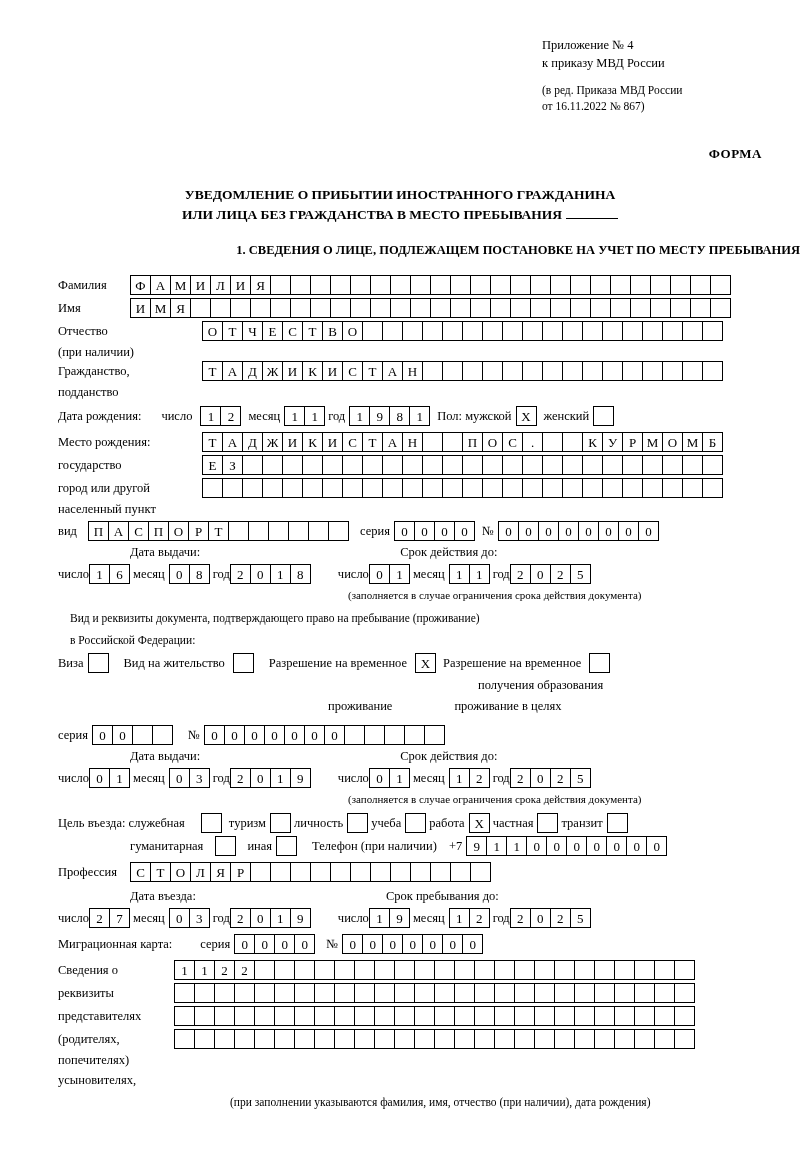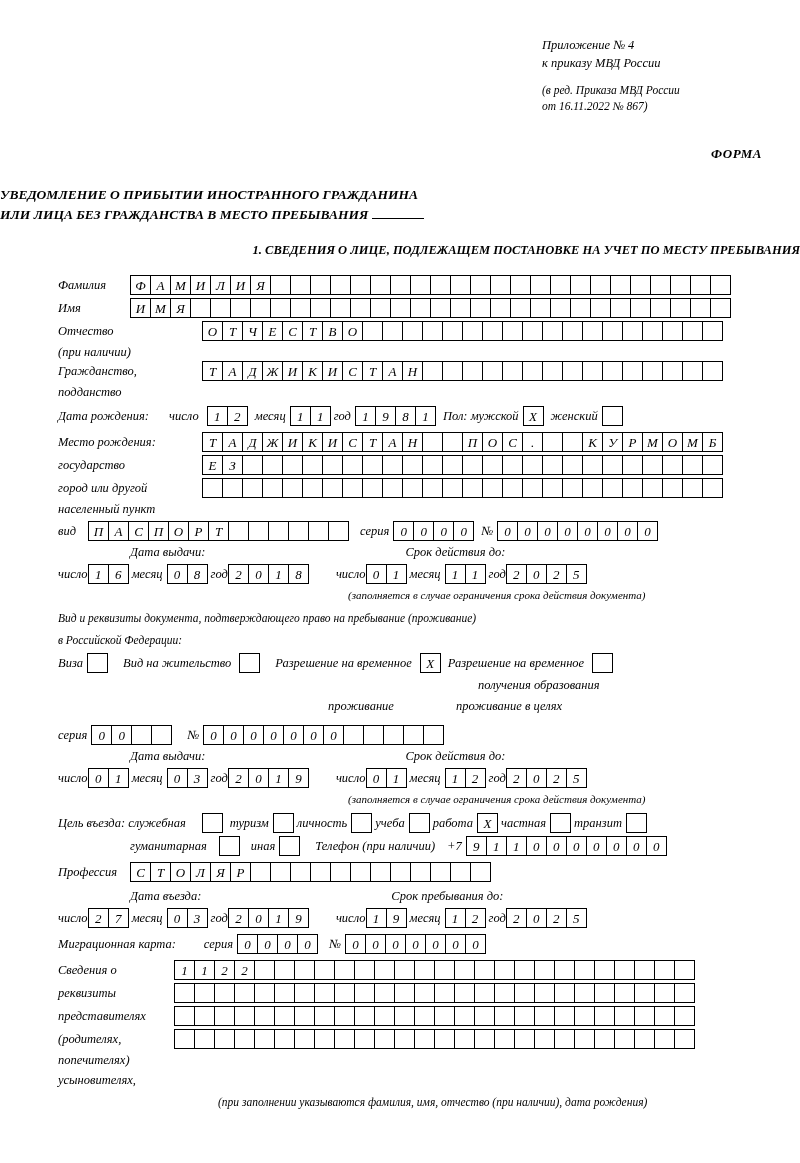--- a/index.html
+++ b/index.html
@@ -1,32 +1,32 @@
 <!DOCTYPE html>
 <html><head>
 <meta charset="utf-8">
 <style>
   html,body{margin:0;padding:0;background:#fff;}
   body{width:800px;min-height:1163px;font-family:"Liberation Serif",serif;color:#000;position:relative;}
-  .page{width:800px;min-height:1163px;position:relative;padding:0;box-sizing:border-box;font-style:italic;}
+  .page{width:800px;min-height:1163px;position:relative;padding:0;box-sizing:border-box;}
   .hdr{position:absolute;right:38px;top:36px;text-align:left;font-size:12.5px;line-height:1.45;width:220px;}
   .hdr .blk2{margin-top:10px;font-size:11.5px;line-height:1.4;}
   .forma{position:absolute;right:38px;top:146px;font-weight:bold;font-size:13px;letter-spacing:.5px;}
-  .title{position:absolute;left:0;right:0;top:185px;font-weight:bold;font-size:13.5px;line-height:1.45;}
+  .title{position:absolute;left:0;right:0;top:185px;text-align:center;font-weight:bold;font-size:13.5px;line-height:1.45;}
   .title .ln2{display:inline-block;}
   .ul{display:inline-block;border-bottom:1px solid #000;width:52px;height:12px;vertical-align:baseline;margin-left:4px;}
   .sect{position:absolute;left:0;right:0;top:243px;text-align:right;font-weight:bold;font-size:12.5px;}
   .body{position:absolute;left:58px;top:275px;width:700px;font-size:12.5px;}
 
   .row{display:flex;align-items:center;margin-bottom:3px;min-height:20px;}
   .lbl{white-space:nowrap;}
   .cells{display:flex;}
   .c{width:21px;height:20px;border:1px solid #000;margin-right:-1px;box-sizing:border-box;
      font-family:"Liberation Serif",serif;font-size:13px;text-align:center;line-height:19px;font-weight:normal;}
-  .sm{font-size:11.5px;}
+  .sm{font-size:11.5px;margin-left:12px;}
   .mt6{margin-top:6px;}
   .mt10{margin-top:10px;}
   .note{font-size:11px;}
   .sp4{width:4px;}
   .sp8{width:8px;}
   .sp12{width:12px;}
   .sp16{width:16px;}
   .sp20{width:20px;}
   .sp28{width:28px;}
   .capt{font-weight:bold;font-size:11.5px;}

